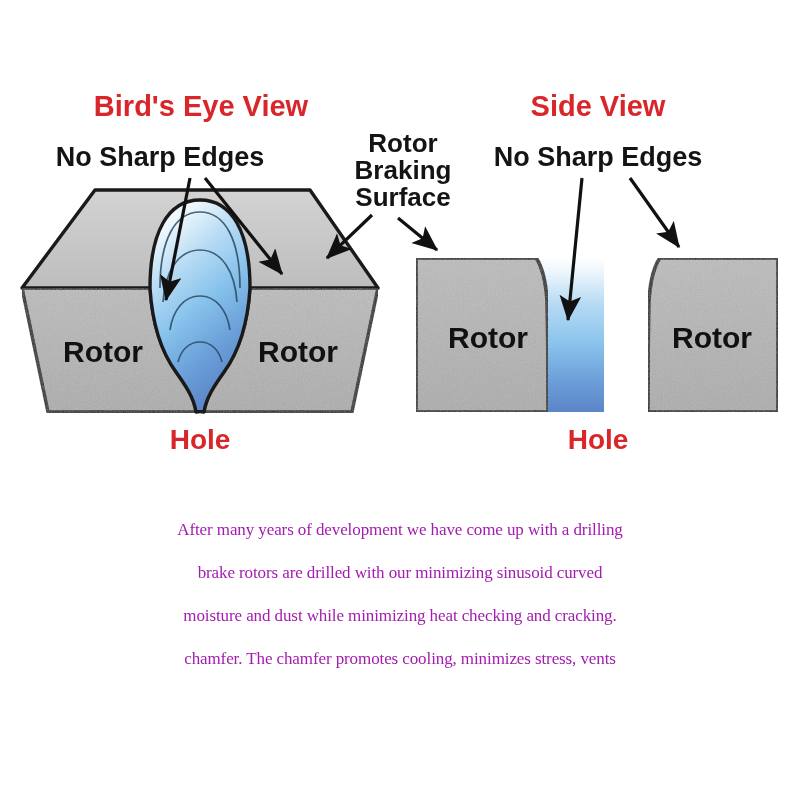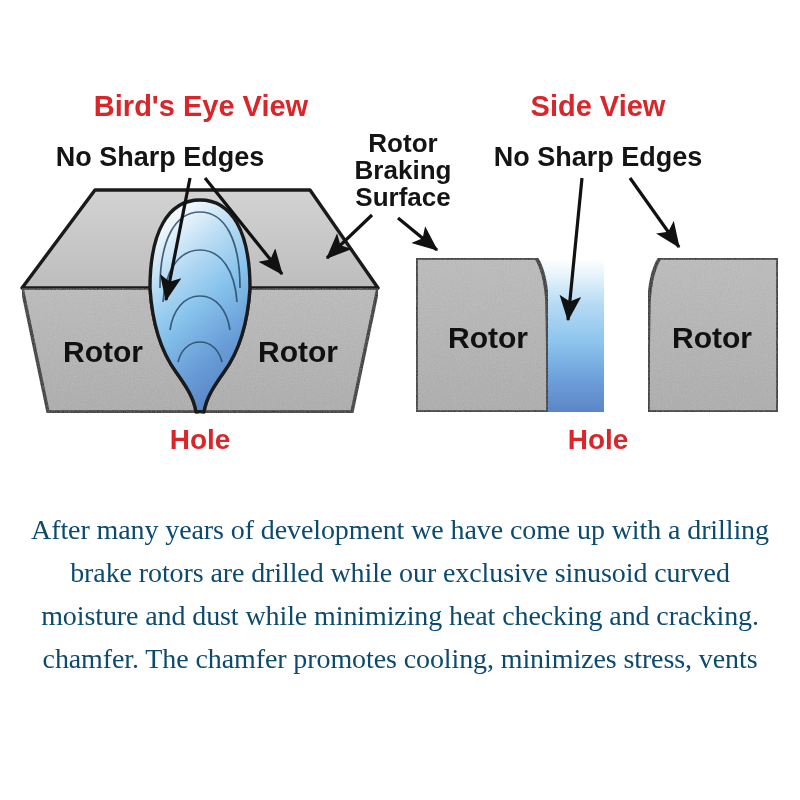--- a/index.html
+++ b/index.html
@@ -27,23 +27,23 @@
     width: 800px;
     height: 500px;
   }
   #caption {
     position: absolute;
     left: 0;
     top: 508px;
     width: 800px;
     text-align: center;
     font-family: "Liberation Serif", serif;
-    font-size: 28px;
+    font-size: 17px;
     line-height: 43px;
-    color: #0c4a6e;
+    color: #a21caf;
     padding: 0 8px;
     box-sizing: border-box;
     letter-spacing: -0.1px;
   }
   #caption p { margin: 0; }
   .svgtext-red {
     fill: #d8262a;
     font-family: "Liberation Sans", sans-serif;
     font-weight: bold;
   }
@@ -190,18 +190,18 @@
 
       <text class="rotor-label" x="488" y="348" font-size="30" text-anchor="middle">Rotor</text>
       <text class="rotor-label" x="712" y="348" font-size="30" text-anchor="middle">Rotor</text>
 
       <text class="svgtext-red" x="598" y="449" font-size="28" text-anchor="middle">Hole</text>
     </g>
   </svg>
 
   <div id="caption">
     <p>After many years of development we have come up with a drilling</p>
-    <p>brake rotors are drilled while our exclusive sinusoid curved</p>
+    <p>brake rotors are drilled with our minimizing sinusoid curved</p>
     <p>moisture and dust while minimizing heat checking and cracking.</p>
     <p>chamfer. The chamfer promotes cooling, minimizes stress, vents</p>
   </div>
 
 </div>
 
 </body></html>

